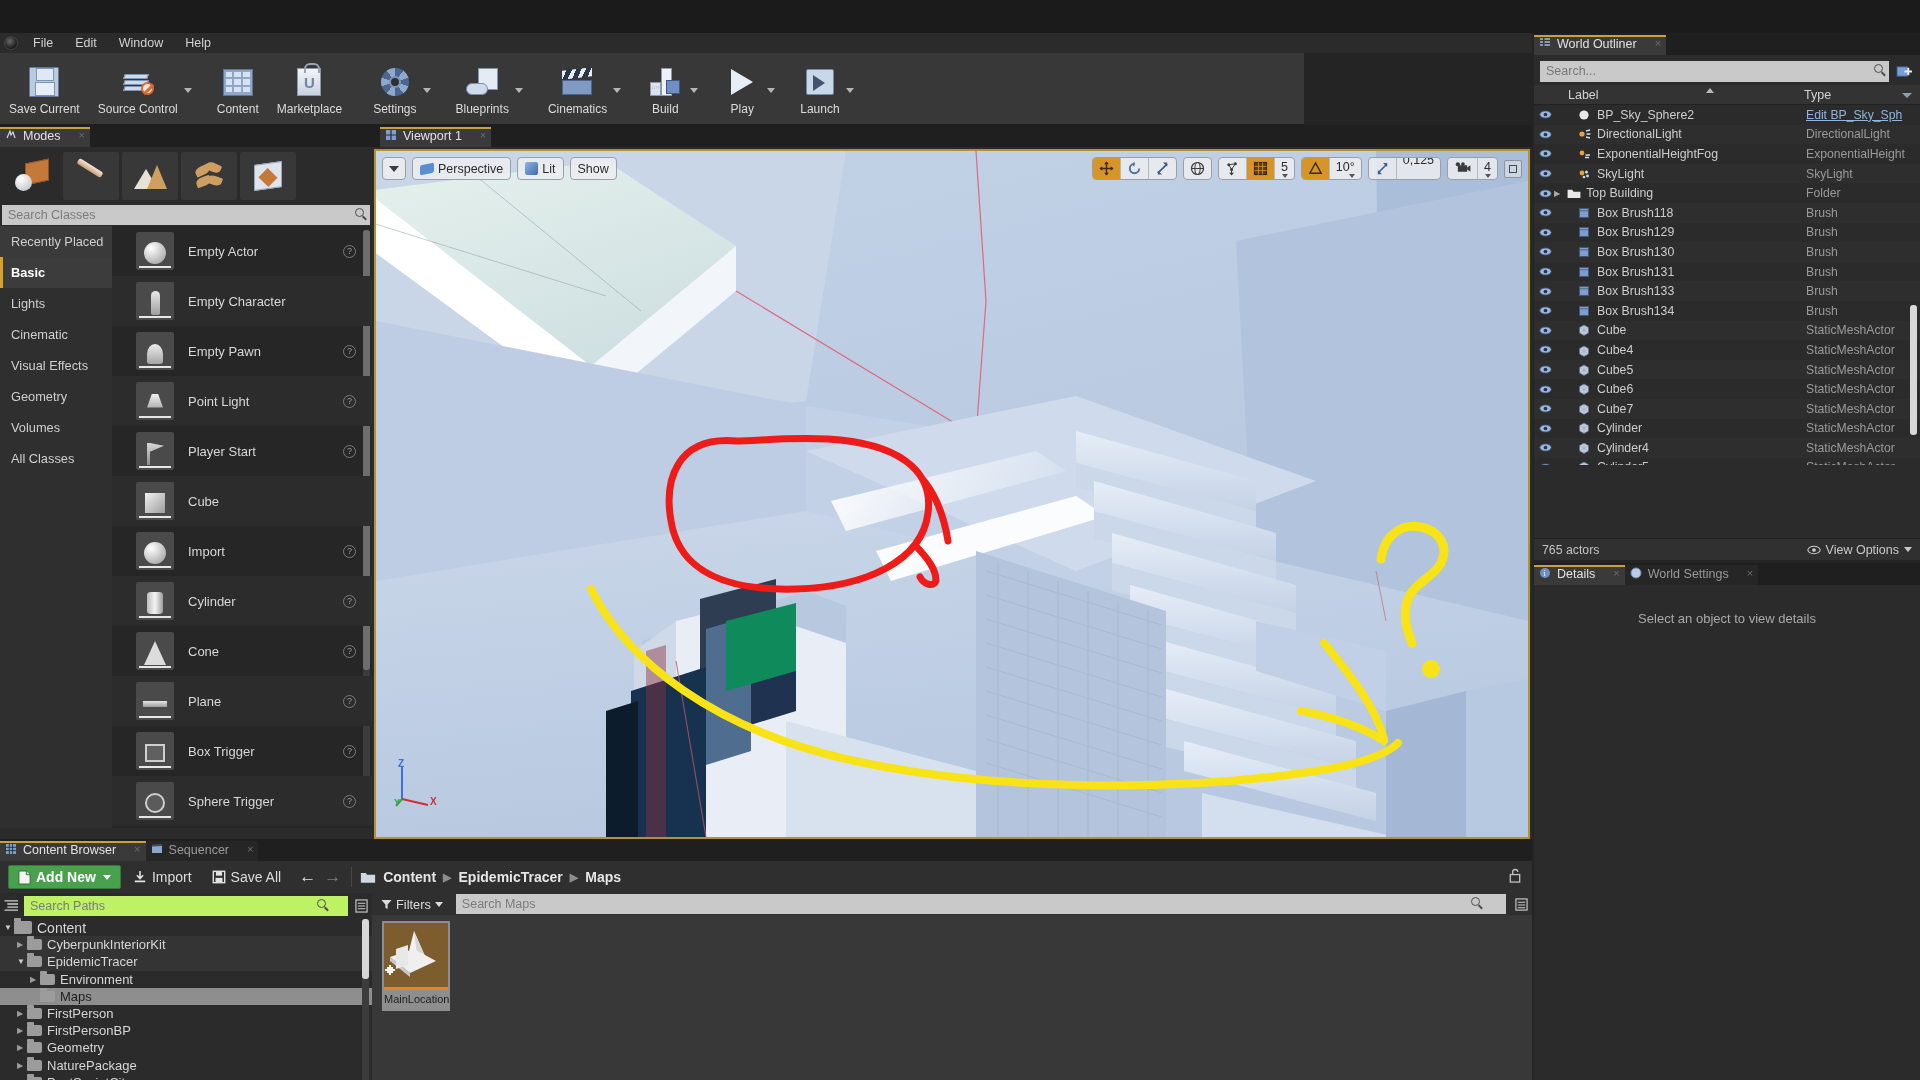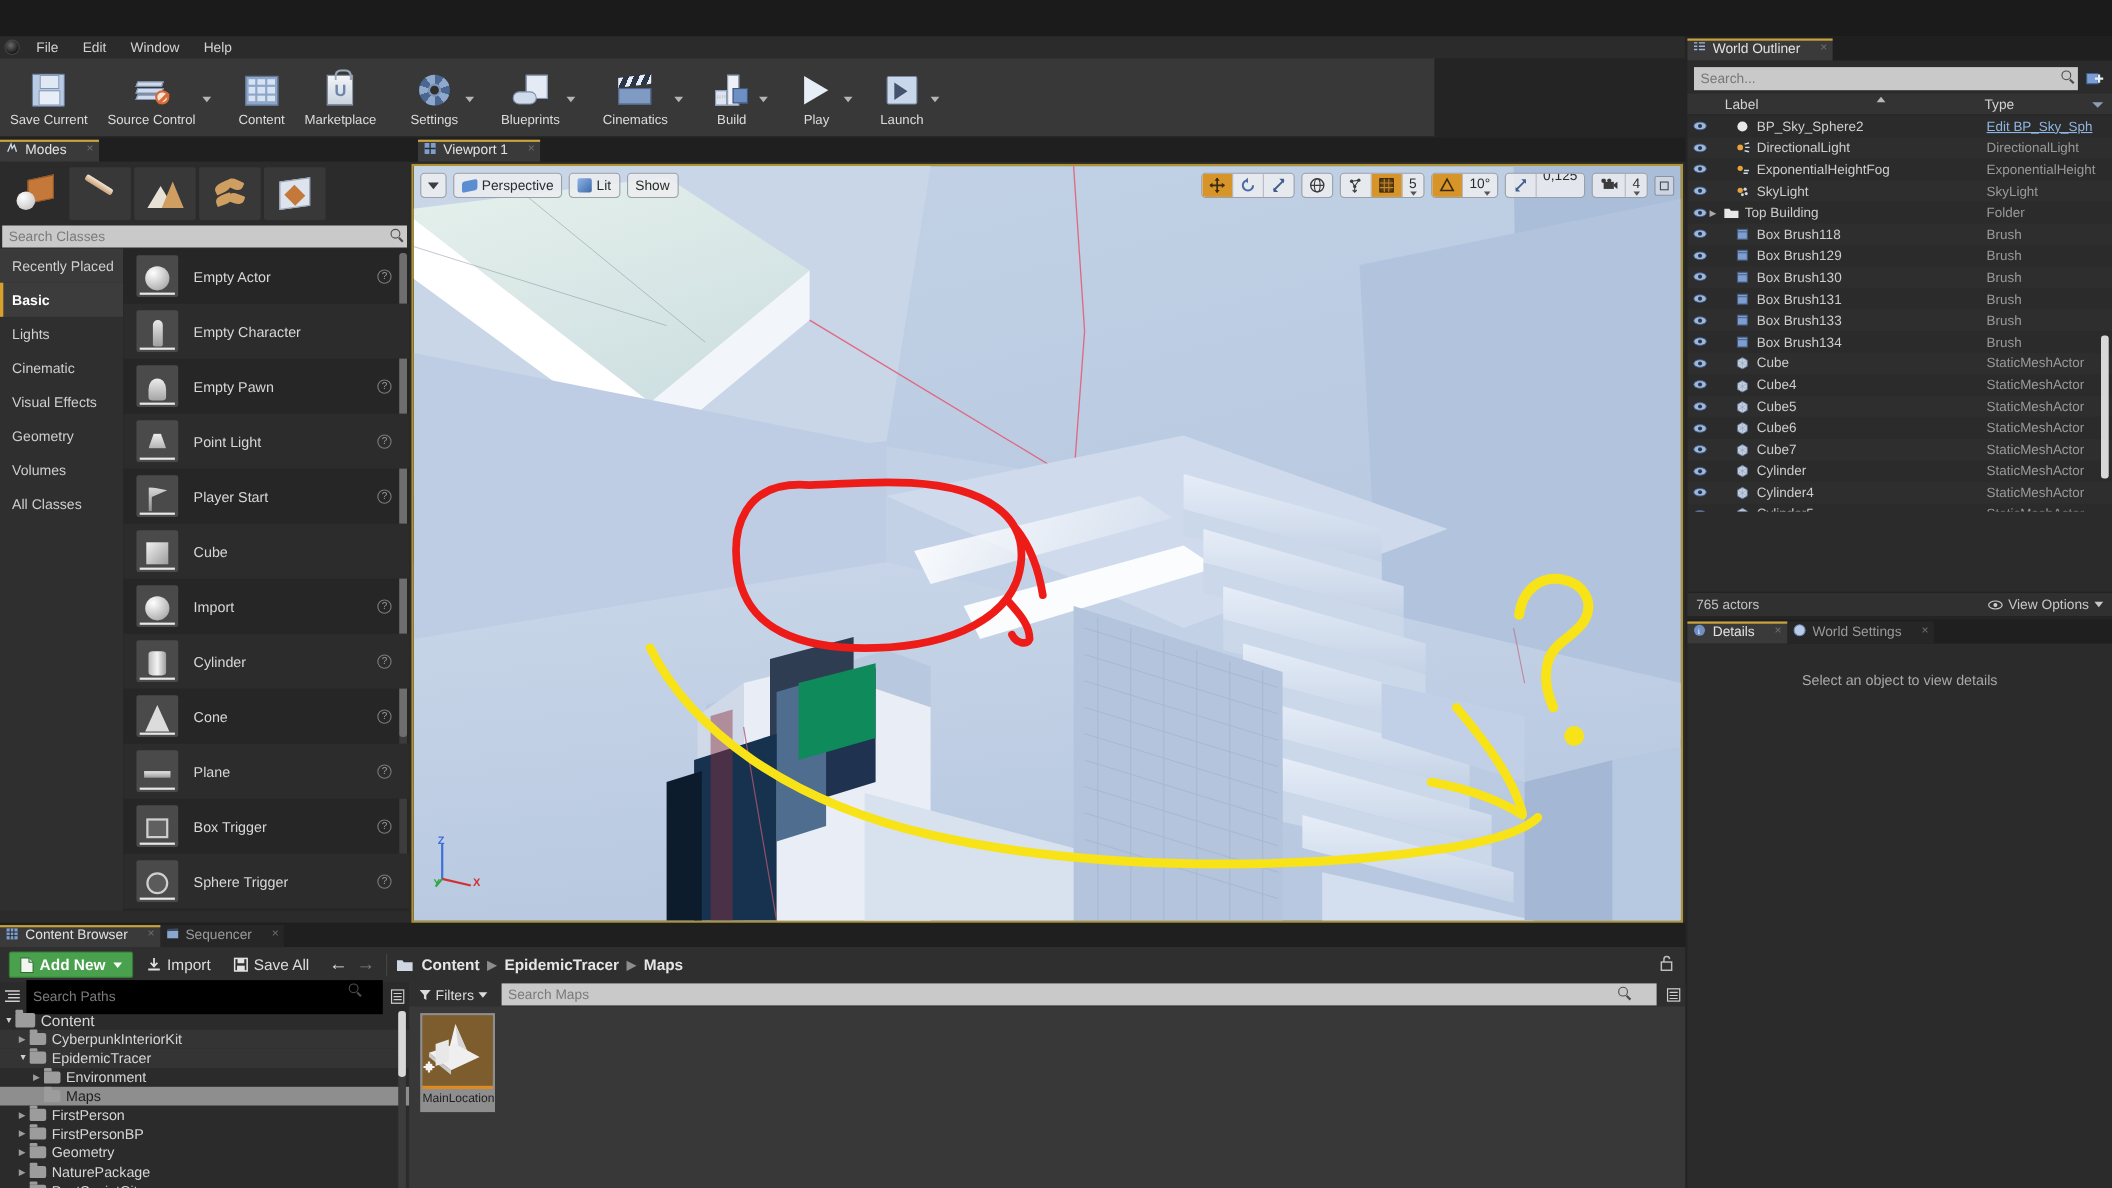--- a/index.html
+++ b/index.html
@@ -120,21 +120,21 @@
 
   .modes-body { display:flex; height:602px; }
   .cat-col { width:112px; background:#2f2f2f; padding-top:0; }
   .cat {
     height:31px; display:flex; align-items:center; padding-left:8px;
     font-size:12.8px; color:#cfcfcf; border-left:3px solid transparent;
   }
   .cat.sel { background:#3c3c3c; color:#fff; font-weight:bold; border-left-color:#d8a12c;text-align:right; }
   .cat.hl { background:#3a3a3a; }
   .place-list { flex:1; background:#262626; overflow:hidden; position:relative; }
-  .place-row { height:50px; display:flex; align-items:center; padding-left:12px; position:relative; }
+  .place-row { height:50px; display:flex; align-items:center; padding-left:24px; position:relative; }
   .place-row.alt { background:#2c2c2c; }
   .thumb { width:38px;height:38px;background:#4a4a4a;border-radius:2px;display:flex;align-items:flex-end;justify-content:center;position:relative;overflow:hidden;flex:none; }
   .thumb:after{content:"";position:absolute;left:3px;right:3px;bottom:2px;height:2px;background:#e8e8e8;}
   .place-name { margin-left:14px; font-size:13px; color:#d7d7d7; }
   .pl-info { position:absolute; right:16px; width:13px;height:13px;border-radius:50%;border:1.4px solid #7b7b7b;color:#9b9b9b;font-size:9px;display:flex;align-items:center;justify-content:center; }
   .sh-sphere{width:22px;height:22px;border-radius:50%;background:radial-gradient(circle at 33% 28%,#fff,#b0b0b0 75%);margin-bottom:6px;}
   .sh-person{width:9px;height:24px;background:linear-gradient(#e9e9e9,#9e9e9e);border-radius:5px 5px 2px 2px;margin-bottom:5px;}
   .sh-pawn{width:16px;height:20px;background:linear-gradient(#ededed,#a5a5a5);border-radius:50% 50% 3px 3px;margin-bottom:6px;}
   .sh-light{width:16px;height:18px;background:linear-gradient(#f0f0f0,#9f9f9f);clip-path:polygon(30% 0,70% 0,100% 75%,0 75%);margin-bottom:8px;}
   .sh-flag{width:20px;height:22px;background:linear-gradient(#d8d8d8,#8e8e8e);clip-path:polygon(25% 0,95% 12%,25% 40%,25% 100%,10% 100%,10% 0);margin-bottom:5px;}
@@ -191,21 +191,21 @@
   
   .cb { position:absolute; left:0; top:806px; width:1532px; height:274px; background:#2b2b2b; }
   .cb-toolbar { height:32px; display:flex; align-items:center; gap:4px; padding:0 8px; background:#2f2f2f; }
   .addnew { background:#49a04d; border:1px solid #357a38; color:#fff; font-weight:bold; font-size:14px; height:24px; display:flex; align-items:center; gap:5px; padding:0 9px; border-radius:2px;}
   .cb-tbtn { display:flex;align-items:center;gap:5px;padding:0 8px;height:24px;font-size:14px;color:#dcdcdc;}
   .crumb { display:flex; align-items:center; gap:7px; font-size:14px; color:#e6e6e6; font-weight:bold; margin-left:4px;}
   .crumb .sep { color:#8d8d8d; font-size:11px; }
   .cb-body { display:flex; height:242px; }
   .paths { width:372px; background:#2b2b2b; position:relative; }
   .paths-search { height:22px; margin:2px 2px; display:flex; align-items:center; gap:4px;}
-  .paths-search .fld { flex:1; height:31px; background:#000000; display:flex; align-items:center; padding:0 6px; color:#7b7b7b; font-size:12.5px; position:relative;}
+  .paths-search .fld { flex:1; height:20px; background:#bef264; display:flex; align-items:center; padding:0 6px; color:#7b7b7b; font-size:12.5px; position:relative;}
   .ptree { position:relative; }
   .prow { height:17.2px; display:flex; align-items:center; font-size:13px; color:#d6d6d6; padding-left:4px; }
   .prow.sel { background:#8e8e8e; color:#1d1d1d; }
   .prow.hl { background:#343434; }
   .arrow-r { width:10px; color:#9c9c9c; font-size:8px; flex:none;}
   .arrow-d { width:10px; color:#cfcfcf; font-size:8px; flex:none;}
   .fld-ico { width:15px;height:11px;background:#9c9c9c;border-radius:1px 2px 2px 1px;position:relative;flex:none;margin-right:5px;}
   .fld-ico:before{content:"";position:absolute;left:0;top:-3px;width:7px;height:3px;background:#9c9c9c;border-radius:1px 1px 0 0;}
   .assets { flex:1; background:#383838; position:relative; }
   .assets-top { height:22px; background:#2f2f2f; display:flex; align-items:center; gap:6px; padding:1px 2px;}

